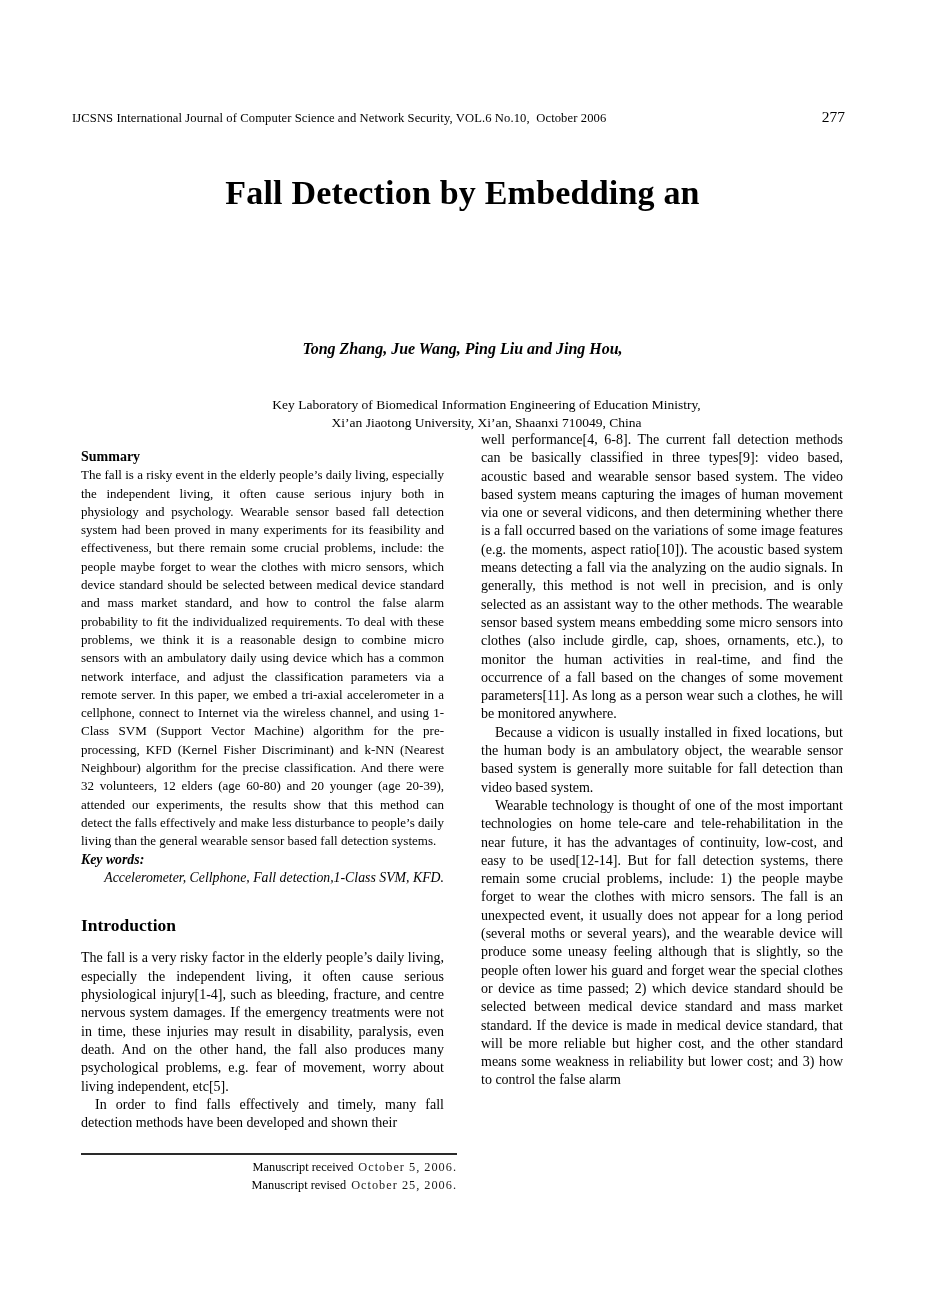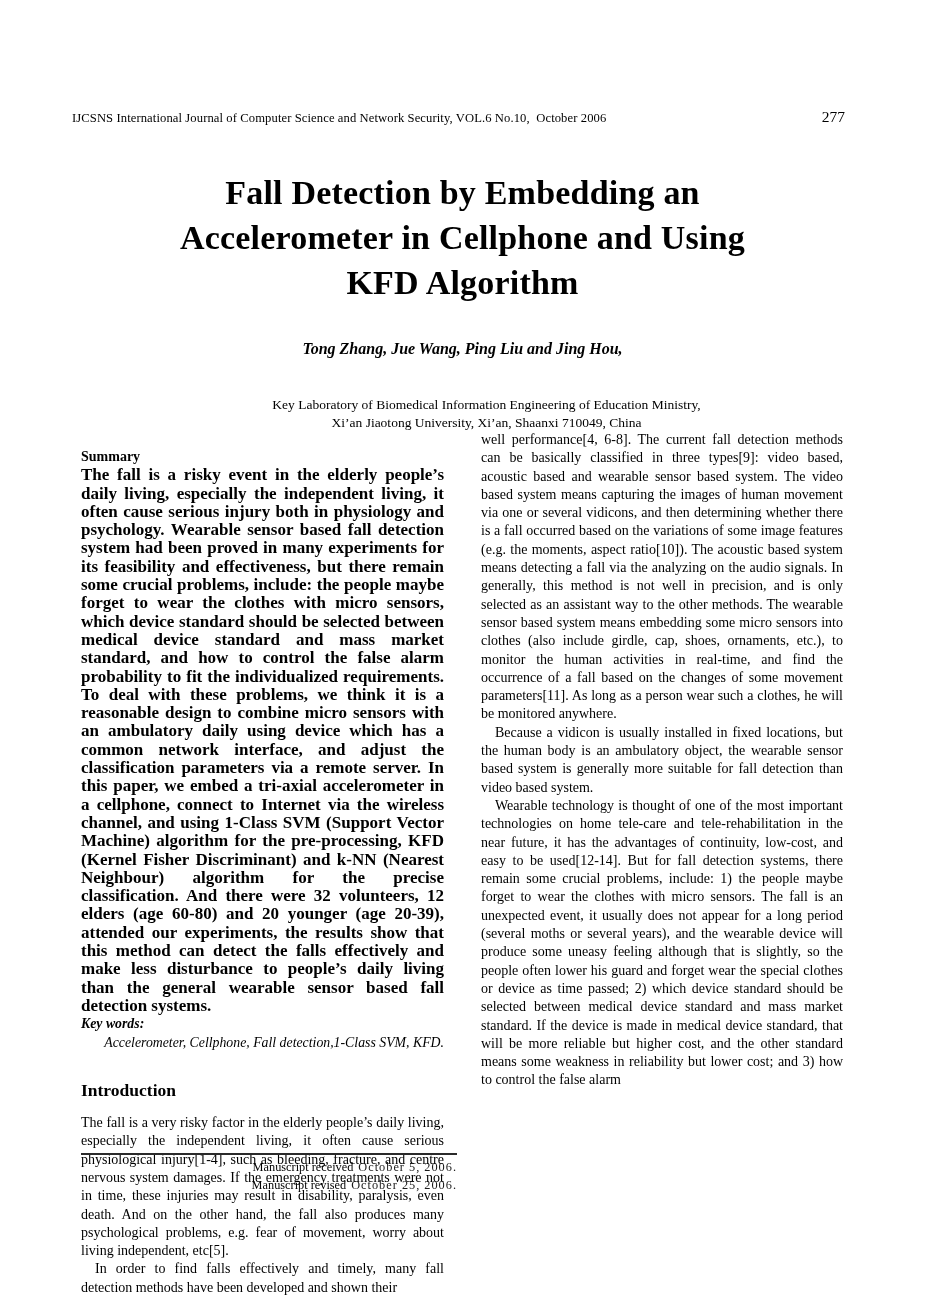--- a/index.html
+++ b/index.html
@@ -77,22 +77,21 @@
   }
   .col-left  { left: 81px;  top: 448px; width: 363px; }
   .col-right { left: 481px; top: 431px; width: 362px; font-size: 13.9px; }
   .summary-heading {
     font-weight: bold;
     font-size: 14px;
     margin: 0;
   }
   .summary-text {
     margin: 0;
-    font-size: 17px;
-    font-weight: bold;
+    font-size: 13px;
   }
   .keywords-heading {
     font-weight: bold;
     font-style: italic;
     font-size: 13.8px;
     margin: 0;
   }
   .keywords-text {
     font-style: italic;
     font-size: 13.8px;
@@ -139,22 +138,21 @@
 
 <div class="page">
 
   <div class="running-head">
     <span class="journal">IJCSNS International Journal of Computer Science and Network Security, VOL.6 No.10,  October 2006</span>
     <span class="page-num">277</span>
   </div>
 
   <h1 class="title">
     <span>Fall Detection by Embedding an</span><br>
-    <span>Accelerometer in Cellphone and Using</span><br>
-    <span>KFD Algorithm</span>
+    <br>
   </h1>
 
   <div class="authors">Tong Zhang, Jue Wang, Ping Liu and Jing Hou,</div>
 
   <div class="affiliation">
     <span>Key Laboratory of Biomedical Information Engineering of Education Ministry,</span><br>
     <span>Xi’an Jiaotong University, Xi’an, Shaanxi 710049, China</span>
   </div>
 
   <div class="col col-left">

